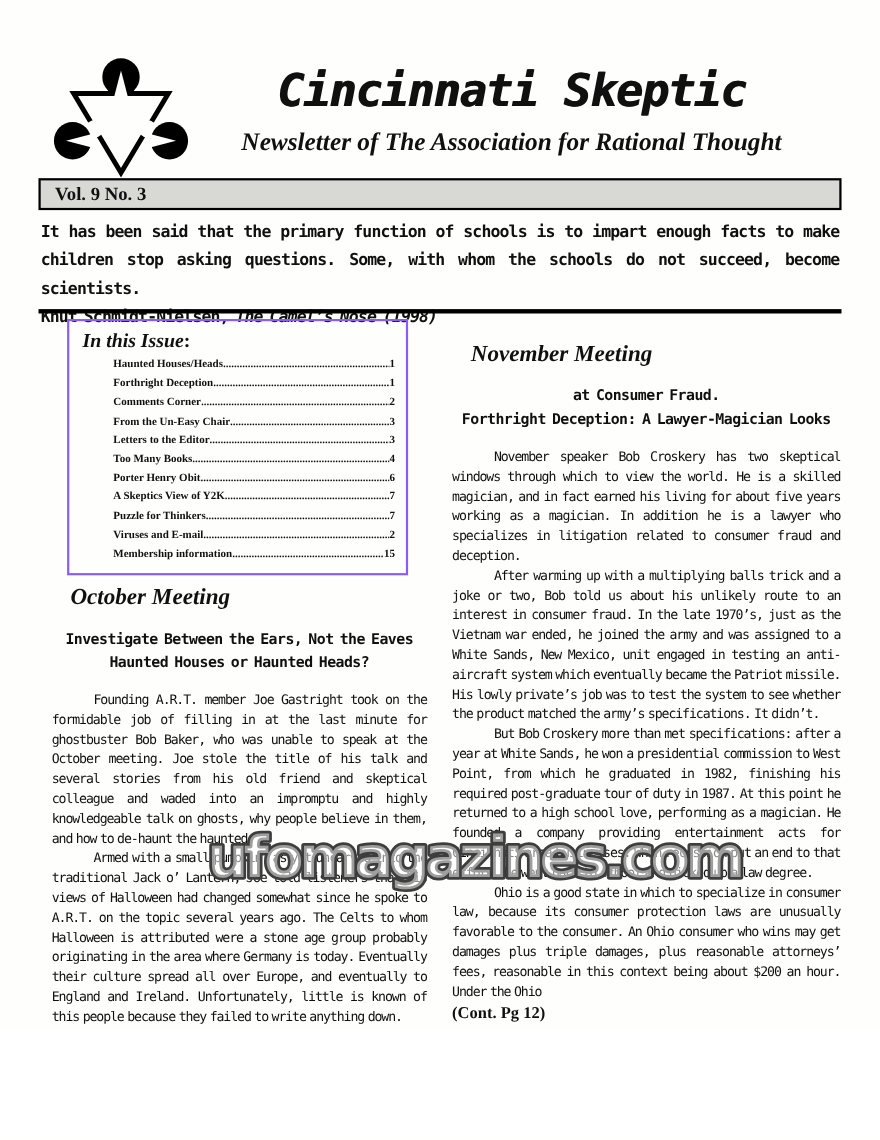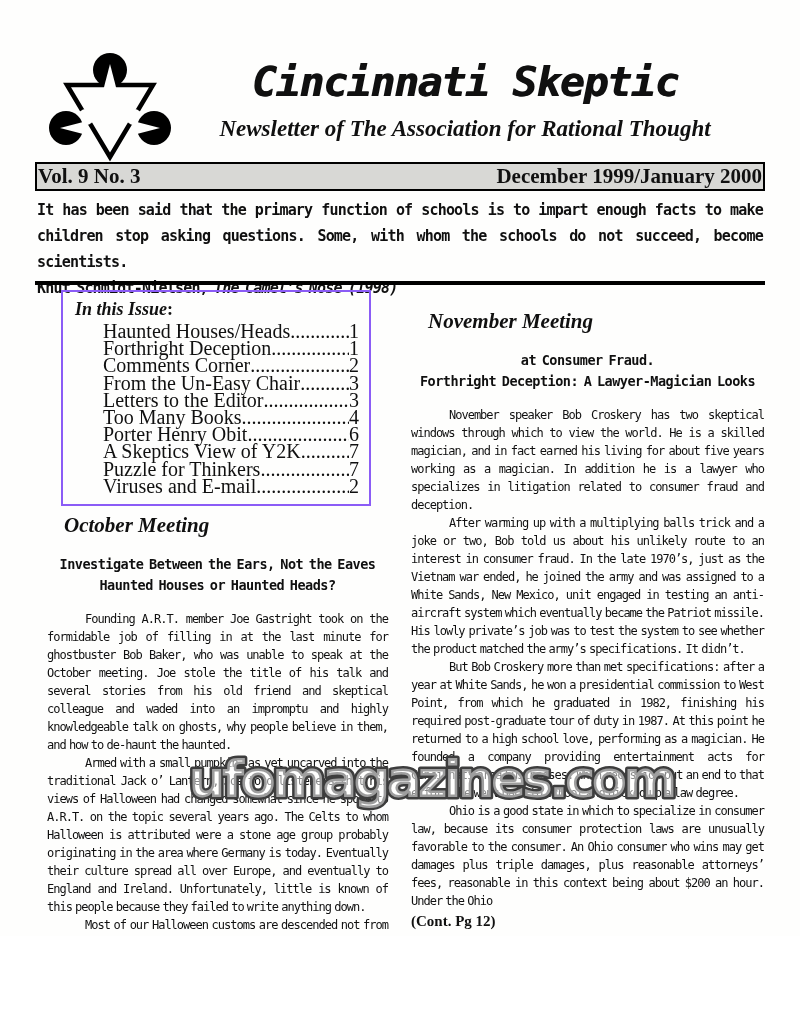--- a/index.html
+++ b/index.html
@@ -12,22 +12,22 @@
       font-family:"DejaVu Sans Mono",monospace;font-weight:bold;font-style:oblique;
       font-size:41px;letter-spacing:-1px;white-space:nowrap;
       text-shadow:1px 0 0 #101010;}
   .masthead-subtitle{position:absolute;left:165px;right:35px;top:116px;text-align:center;
       font-family:"Liberation Serif",serif;font-weight:bold;font-style:italic;
       font-size:23px;white-space:nowrap;}
 
   
   .volbar{position:absolute;left:35px;top:162px;width:730px;height:29px;box-sizing:border-box;
       background:#d8d8d5;border:2px solid #000;display:flex;justify-content:space-between;
-      align-items:center;padding:0 1px;font-family:"Liberation Serif",serif;
-      font-weight:bold;font-size:21px;}
+      align-items:center;padding:0 13px;font-family:"Liberation Serif",serif;
+      font-weight:bold;font-size:17px;}
 
   
   .quote{position:absolute;left:37px;top:197px;width:726px;font-weight:bold;
       font-size:15px;line-height:26px;letter-spacing:-0.8px;word-spacing:-2px;}
   .quote-line{text-align:justify;text-align-last:justify;}
   .quote-last{display:flex;justify-content:space-between;align-items:baseline;flex-direction:column;}
   .attr{white-space:nowrap;}
   .attr-work{font-style:oblique;}
 
   .rule{position:absolute;left:35px;top:281px;width:730px;height:4px;background:#000;}
@@ -35,21 +35,21 @@
   
   .col-left{position:absolute;left:47px;top:290px;width:341px;}
   .col-right{position:absolute;left:411px;top:292px;width:353px;}
 
   
   .toc-box{margin-left:14px;width:310px;box-sizing:border-box;border:2px solid #8b5cf6;
       padding:7px 10px 9px 12px;font-family:"Liberation Serif",serif;}
   .toc-title-line{font-size:18px;margin-bottom:3px;}
   .toc-title{font-weight:bold;font-style:italic;}
   .toc-colon{font-weight:bold;}
-  .toc-list{padding-left:28px;font-size:20px;line-height:17.2px;}
+  .toc-list{padding-left:28px;font-size:10px;line-height:17.2px;font-weight:bold;}
   .toc-row{display:flex;align-items:baseline;}
   .toc-label{white-space:nowrap;}
   .toc-dots{flex:1;overflow:hidden;white-space:nowrap;}
   .toc-dots::after{content:"..........................................................................";}
   .toc-page{white-space:nowrap;}
 
   
   .section-heading{font-family:"Liberation Serif",serif;font-weight:bold;font-style:italic;
       font-size:21px;line-height:24px;margin:17px;}
   .col-left .section-heading{margin-top:7px;}
@@ -85,21 +85,20 @@
     <path d="M 15 78 L 42 71 L 42 85 Z" fill="#fefefd"></path>
     <circle cx="109" cy="78" r="17" fill="#000"></circle>
     <path d="M 115 78 L 88 71 L 88 85 Z" fill="#fefefd"></path>
   </svg>
 
   <div class="masthead-title">Cincinnati Skeptic</div>
   <div class="masthead-subtitle">Newsletter of The Association for Rational Thought</div>
 
   <div class="volbar">
     <span>Vol. 9 No. 3</span>
-    <span>December 1999/January 2000</span>
   </div>
 
   <div class="quote">
     <div class="quote-line">It has been said that the primary function of schools is to impart enough facts to make</div>
     <div class="quote-line">children stop asking questions. Some, with whom the schools do not succeed, become</div>
     <div class="quote-last">
       <span>scientists.</span>
       <span class="attr"><span>Knut Schmidt-Nielsen, </span><span class="attr-work">The Camel’s Nose (1998)</span></span>
     </div>
   </div>
@@ -154,20 +153,25 @@
         <div class="toc-row">
             <span class="toc-label">Puzzle for Thinkers</span>
             <span class="toc-dots"></span>
             <span class="toc-page"> 7</span>
           </div>
         <div class="toc-row">
             <span class="toc-label">Viruses and E-mail</span>
             <span class="toc-dots"></span>
             <span class="toc-page">2</span>
           </div>
+        <div class="toc-row">
+            <span class="toc-label">Membership information</span>
+            <span class="toc-dots"></span>
+            <span class="toc-page">15</span>
+          </div>
       </div>
     </div>
 
     <h2 class="section-heading">October Meeting</h2>
     <div class="subhead">
       <div>Investigate Between the Ears, Not the Eaves</div>
       <div>Haunted Houses or Haunted Heads?</div>
     </div>
     <div class="body-text">
       <p>Founding A.R.T. member Joe Gastright took on the formidable job of filling in at the last minute for ghostbuster Bob Baker, who was unable to speak at the October meeting. Joe stole the title of his talk and several stories from his old friend and skeptical colleague and waded into an impromptu and highly knowledgeable talk on ghosts, why people believe in them, and how to de-haunt the haunted.</p>

